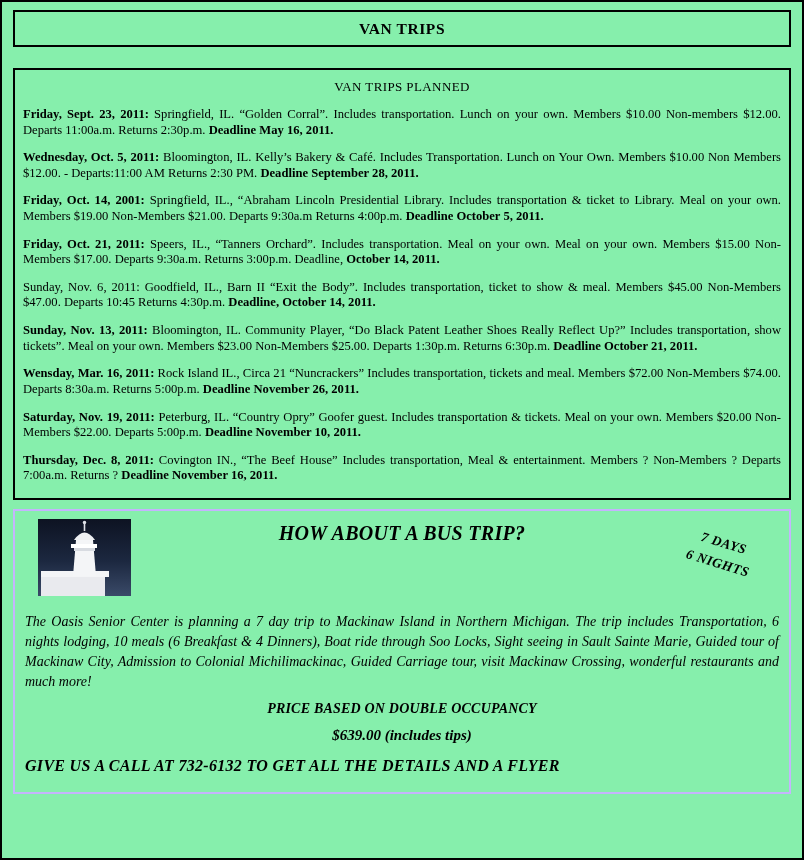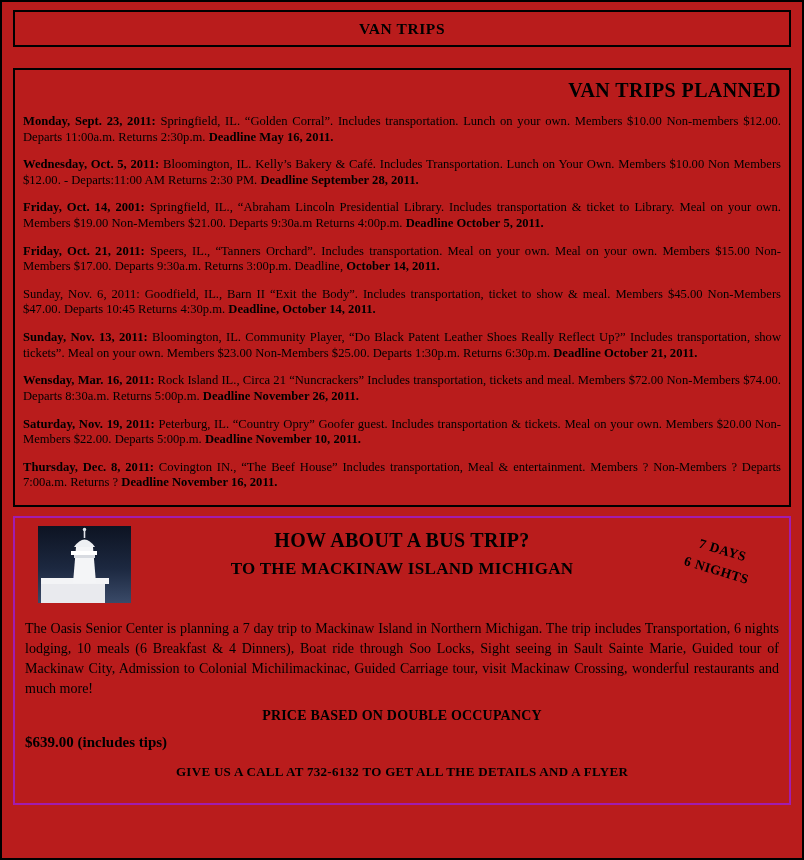--- a/index.html
+++ b/index.html
@@ -7,21 +7,21 @@
   body {
     font-family: "Liberation Serif", "DejaVu Serif", serif;
     color: #000;
     width: 804px;
   }
   .page {
     width: 804px;
     height: 860px;
     border: 2px solid #000;
     padding: 8px 11px 10px 11px;
-    background: #b91c1c;
+    background: #86efac;
     position: relative;
   }
 
   
   .title-box {
     border: 2px solid #000;
     height: 37px;
     display: flex;
     align-items: center;
     justify-content: center;
@@ -35,38 +35,39 @@
   }
 
   
   .planned-box {
     border: 2px solid #000;
     padding: 7px 8px 2px 8px;
     margin-bottom: 9px;
   }
   .planned-box h2 {
     margin: 2px 0 12px 0;
-    text-align: right;
-    font-size: 20px;
-    font-weight: bold;
+    text-align: center;
+    font-size: 13px;
+    font-weight: normal;
     letter-spacing: 0.4px;
   }
   .trip {
     font-size: 12.6px;
     line-height: 1.24;
     text-align: justify;
     margin: 0 0 12px 0;
   }
   .trip b { font-weight: bold; }
 
   
   .bus-box {
-    border: 2px solid #a21caf;
-    padding: 6px 10px 18px 10px;
+    border: 2px solid #c4b5fd;
+    padding: 6px 10px 12px 10px;
     position: relative;
+    font-style: italic;
   }
   .bus-header {
     position: relative;
     height: 88px;
   }
   .lighthouse {
     position: absolute;
     left: 13px;
     top: 2px;
     width: 93px;
@@ -97,51 +98,51 @@
   }
   .price-label {
     margin: 9px 0 0 0;
     text-align: center;
     font-weight: bold;
     font-size: 14px;
     letter-spacing: 0.2px;
   }
   .price {
     margin: 10px 0 0 0;
-    text-align: left;
+    text-align: center;
     font-weight: bold;
     font-size: 15px;
   }
   .note {
     margin: 10px 0 0 0;
     font-size: 14.8px;
     line-height: 1.4;
     text-align: justify;
   }
   .call {
     margin: 13px 0 5px 0;
-    text-align: center;
+    text-align: left;
     font-weight: bold;
-    font-size: 13px;
+    font-size: 16px;
     letter-spacing: 0.3px;
   }
 </style>
 </head>
 <body>
 
 <div class="page">
 
   <div class="title-box">
     <h1>VAN TRIPS</h1>
   </div>
 
   <div class="planned-box">
     <h2>VAN TRIPS PLANNED</h2>
     <div id="trip-list">
-        <p class="trip"><b>Monday, Sept. 23, 2011:</b><span>  Springfield, IL. “Golden Corral”.  Includes transportation.  Lunch on your own.  Members $10.00 Non-members $12.00. Departs 11:00a.m. Returns 2:30p.m.  </span><b>Deadline May 16, 2011.</b></p>
+        <p class="trip"><b>Friday, Sept. 23, 2011:</b><span>  Springfield, IL. “Golden Corral”.  Includes transportation.  Lunch on your own.  Members $10.00 Non-members $12.00. Departs 11:00a.m. Returns 2:30p.m.  </span><b>Deadline May 16, 2011.</b></p>
         <p class="trip"><b>Wednesday, Oct. 5, 2011:</b><span>  Bloomington, IL. Kelly’s Bakery &amp; Café.  Includes Transportation.   Lunch on Your Own.   Members $10.00 Non Members $12.00. - Departs:11:00 AM Returns 2:30 PM. </span><b>Deadline  September 28, 2011.</b></p>
         <p class="trip"><b>Friday, Oct. 14, 2001:</b><span>  Springfield, IL., “Abraham Lincoln Presidential Library.  Includes transportation &amp; ticket to Library.  Meal on your own. Members $19.00 Non-Members $21.00.  Departs 9:30a.m Returns 4:00p.m.  </span><b>Deadline October 5, 2011.</b></p>
         <p class="trip"><b>Friday, Oct. 21, 2011:</b><span>  Speers, IL., “Tanners Orchard”.  Includes transportation.  Meal on your own. Meal on your own.  Members $15.00 Non-Members $17.00.  Departs 9:30a.m. Returns 3:00p.m.  Deadline, </span><b>October 14, 2011.</b></p>
         <p class="trip"><span>Sunday, Nov. 6, 2011:  Goodfield, IL., Barn II “Exit the Body”.  Includes transportation, ticket to show &amp; meal.  Members $45.00 Non-Members $47.00.  Departs 10:45 Returns 4:30p.m.  </span><b>Deadline, October 14, 2011.</b></p>
         <p class="trip"><b>Sunday, Nov. 13, 2011:</b><span>  Bloomington, IL. Community Player, “Do Black Patent Leather Shoes Really Reflect Up?”  Includes transportation, show tickets”.  Meal on your own.  Members $23.00 Non-Members $25.00.  Departs 1:30p.m. Returns 6:30p.m.  </span><b>Deadline October 21, 2011.</b></p>
         <p class="trip"><b>Wensday, Mar. 16, 2011:</b><span>  Rock Island IL., Circa 21 “Nuncrackers”  Includes transportation, tickets and meal.  Members $72.00 Non-Members $74.00.  Departs 8:30a.m. Returns 5:00p.m.  </span><b>Deadline November 26, 2011.</b></p>
         <p class="trip"><b>Saturday, Nov.  19, 2011:</b><span>  Peterburg, IL. “Country Opry” Goofer guest.  Includes transportation &amp; tickets.  Meal on your own.  Members $20.00 Non-Members $22.00.  Departs 5:00p.m.  </span><b>Deadline November 10, 2011.</b></p>
         <p class="trip"><b>Thursday, Dec. 8, 2011:</b><span>  Covington IN., “The Beef House”  Includes transportation, Meal &amp; entertainment.  Members ?  Non-Members ?  Departs 7:00a.m. Returns  ? </span><b>Deadline November 16, 2011.</b></p>
       </div>
   </div>
@@ -161,21 +162,20 @@
         <rect x="3" y="52" width="68" height="6" fill="#f3f4f6"></rect>
         <polygon points="38,21 55,21 58,57 35,57" fill="#f4f5f7"></polygon>
         <rect x="33" y="25" width="26" height="4" fill="#ffffff"></rect>
         <rect x="36" y="29" width="21" height="3" fill="#d8dbe1"></rect>
         <path d="M36 21 Q46.5 6 57 21 Z" fill="#eef0f3"></path>
         <line x1="46.5" y1="12" x2="46.5" y2="2" stroke="#dfe2e8" stroke-width="1.6"></line>
         <circle cx="46.5" cy="3.5" r="1.7" fill="#dfe2e8"></circle>
       </svg>
       <div class="bus-titles">
         <div class="bus-title">HOW ABOUT A  BUS TRIP?</div>
-        <div class="bus-subtitle">TO THE MACKINAW ISLAND MICHIGAN</div>
       </div>
       <div class="badge">
         <div>7 DAYS</div>
         <div>6 NIGHTS</div>
       </div>
     </div>
 
     <p class="bus-desc">The Oasis Senior Center is planning a 7 day trip to Mackinaw Island in Northern Michigan. The trip includes Transportation, 6 nights  lodging, 10 meals (6 Breakfast &amp; 4 Dinners), Boat ride through Soo Locks, Sight seeing in Sault Sainte Marie, Guided tour of Mackinaw City, Admission to Colonial Michilimackinac, Guided Carriage tour, visit Mackinaw Crossing, wonderful restaurants  and much more!</p>
     <p class="price-label">PRICE BASED ON DOUBLE OCCUPANCY</p>
     <p class="price">$639.00 (includes tips)</p>

